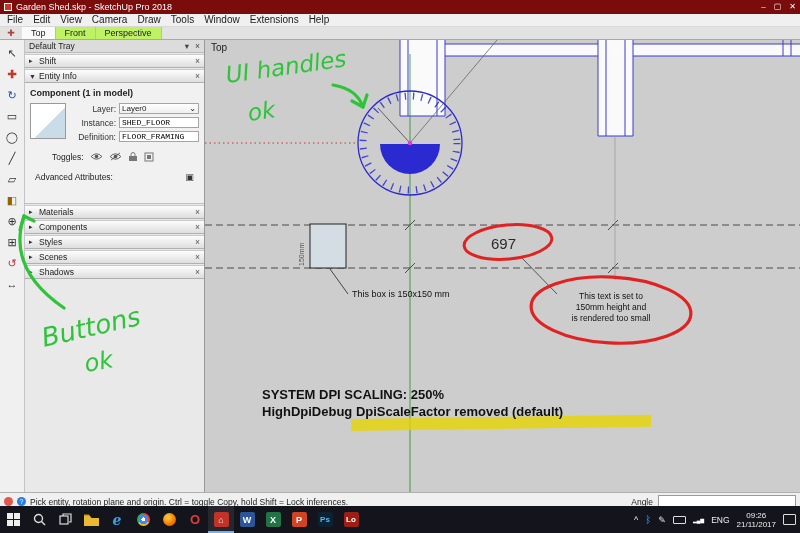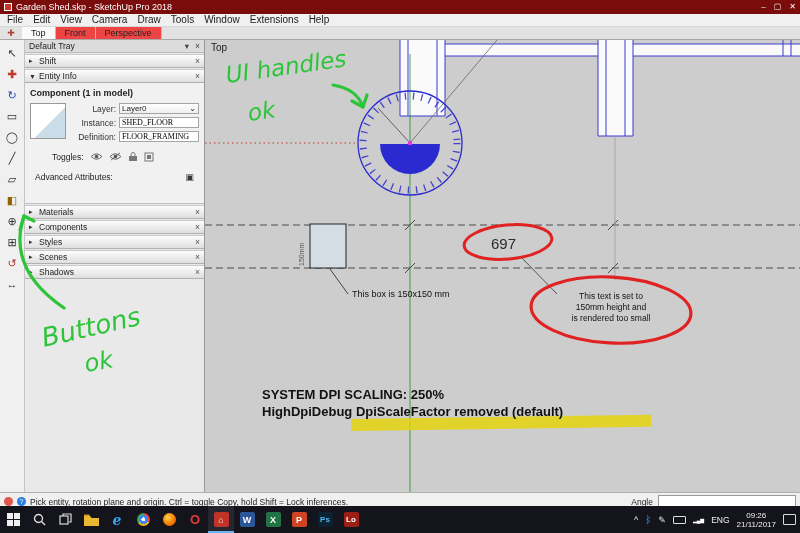--- a/index.html
+++ b/index.html
@@ -14,21 +14,21 @@
   .tb-ctrls span{cursor:default;}
   
   .menubar{position:absolute;left:0;top:14px;width:800px;height:13px;background:#f0f0f0;
            border-bottom:1px solid #d8d8d8;display:flex;align-items:center;font-size:10px;
            color:#1a1a1a;box-sizing:border-box;padding-left:2px;}
   .menubar span{padding:14px 5px;line-height:12px;}
   
   .tabsrow{position:absolute;left:0;top:27px;width:800px;height:13px;background:#e2e2e2;
            border-bottom:1px solid #a8a8a8;display:flex;align-items:stretch;font-size:9px;box-sizing:border-box;}
   .handle{width:22px;text-align:center;color:#b0443a;font-size:9px;line-height:12px;}
-  .tab{padding:0 9px;line-height:12px;border-right:1px solid #bbb;color:#222;background:#ef4444;}
+  .tab{padding:0 9px;line-height:12px;border-right:1px solid #bbb;color:#222;background:#bef264;}
   .tab.active{background:#fafafa;}
   
   .toolcol{position:absolute;left:0;top:40px;width:25px;height:452px;background:#f0f0f0;
            border-right:1px solid #c4c4c4;display:flex;flex-direction:column;align-items:center;
            padding-top:5px;gap:5px;box-sizing:border-box;}
   .tool{width:18px;height:16px;display:flex;align-items:center;justify-content:center;
         font-size:11px;color:#333;flex:none;}
   .tool:nth-child(2){color:#c0392b;font-weight:bold;}
   .tool:nth-child(3){color:#2440b0;}
   .tool:nth-child(8){color:#946300;}
@@ -46,21 +46,21 @@
   .phead .x{margin-left:auto;color:#555;}
   .ei-body{background:#f1f1f1;padding:3px 5px 12px;border-bottom:1px solid #c0c0c0;}
   .ei-title{font-weight:bold;font-size:9px;margin:2px 0 5px;}
   .ei-main{display:flex;gap:6px;}
   .thumb{width:34px;height:34px;border:1px solid #999;flex:none;
          background:linear-gradient(135deg,#ffffff 55%,#c9dce8 55%);}
   .fields{flex:1;display:flex;flex-direction:column;gap:3px;min-width:0;}
   .frow{display:flex;align-items:center;gap:3px;}
   .frow label{width:44px;text-align:right;font-size:8.5px;color:#333;flex:none;}
   .frow input{flex:1;min-width:0;height:11px;border:1px solid #a5a5a5;background:#fff;font-size:8px;
-              font-family:Liberation Serif, serif;padding:0 2px;box-sizing:border-box;}
+              font-family:Liberation Mono, monospace;padding:0 2px;box-sizing:border-box;}
   .sel{flex:1;height:11px;border:1px solid #a5a5a5;background:linear-gradient(#fff,#eee);font-size:8px;
        display:flex;align-items:center;justify-content:space-between;padding:0 2px;box-sizing:border-box;}
   .toggles{display:flex;align-items:center;gap:6px;margin-top:9px;padding-left:10px;}
   .toggles label{font-size:8.5px;margin-left:12px;}
   .advrow{display:flex;align-items:center;justify-content:space-between;padding:3px 5px;margin:7px 0 6px;
           font-size:8.5px;}
   .advicon{color:#333;font-size:9px;}
   
   .viewport{position:absolute;left:205px;top:40px;width:595px;height:452px;background:#cdcdcd;overflow:hidden;}
   .vp-label{position:absolute;left:6px;top:2px;font-size:10px;color:#1a1a1a;z-index:5;}

